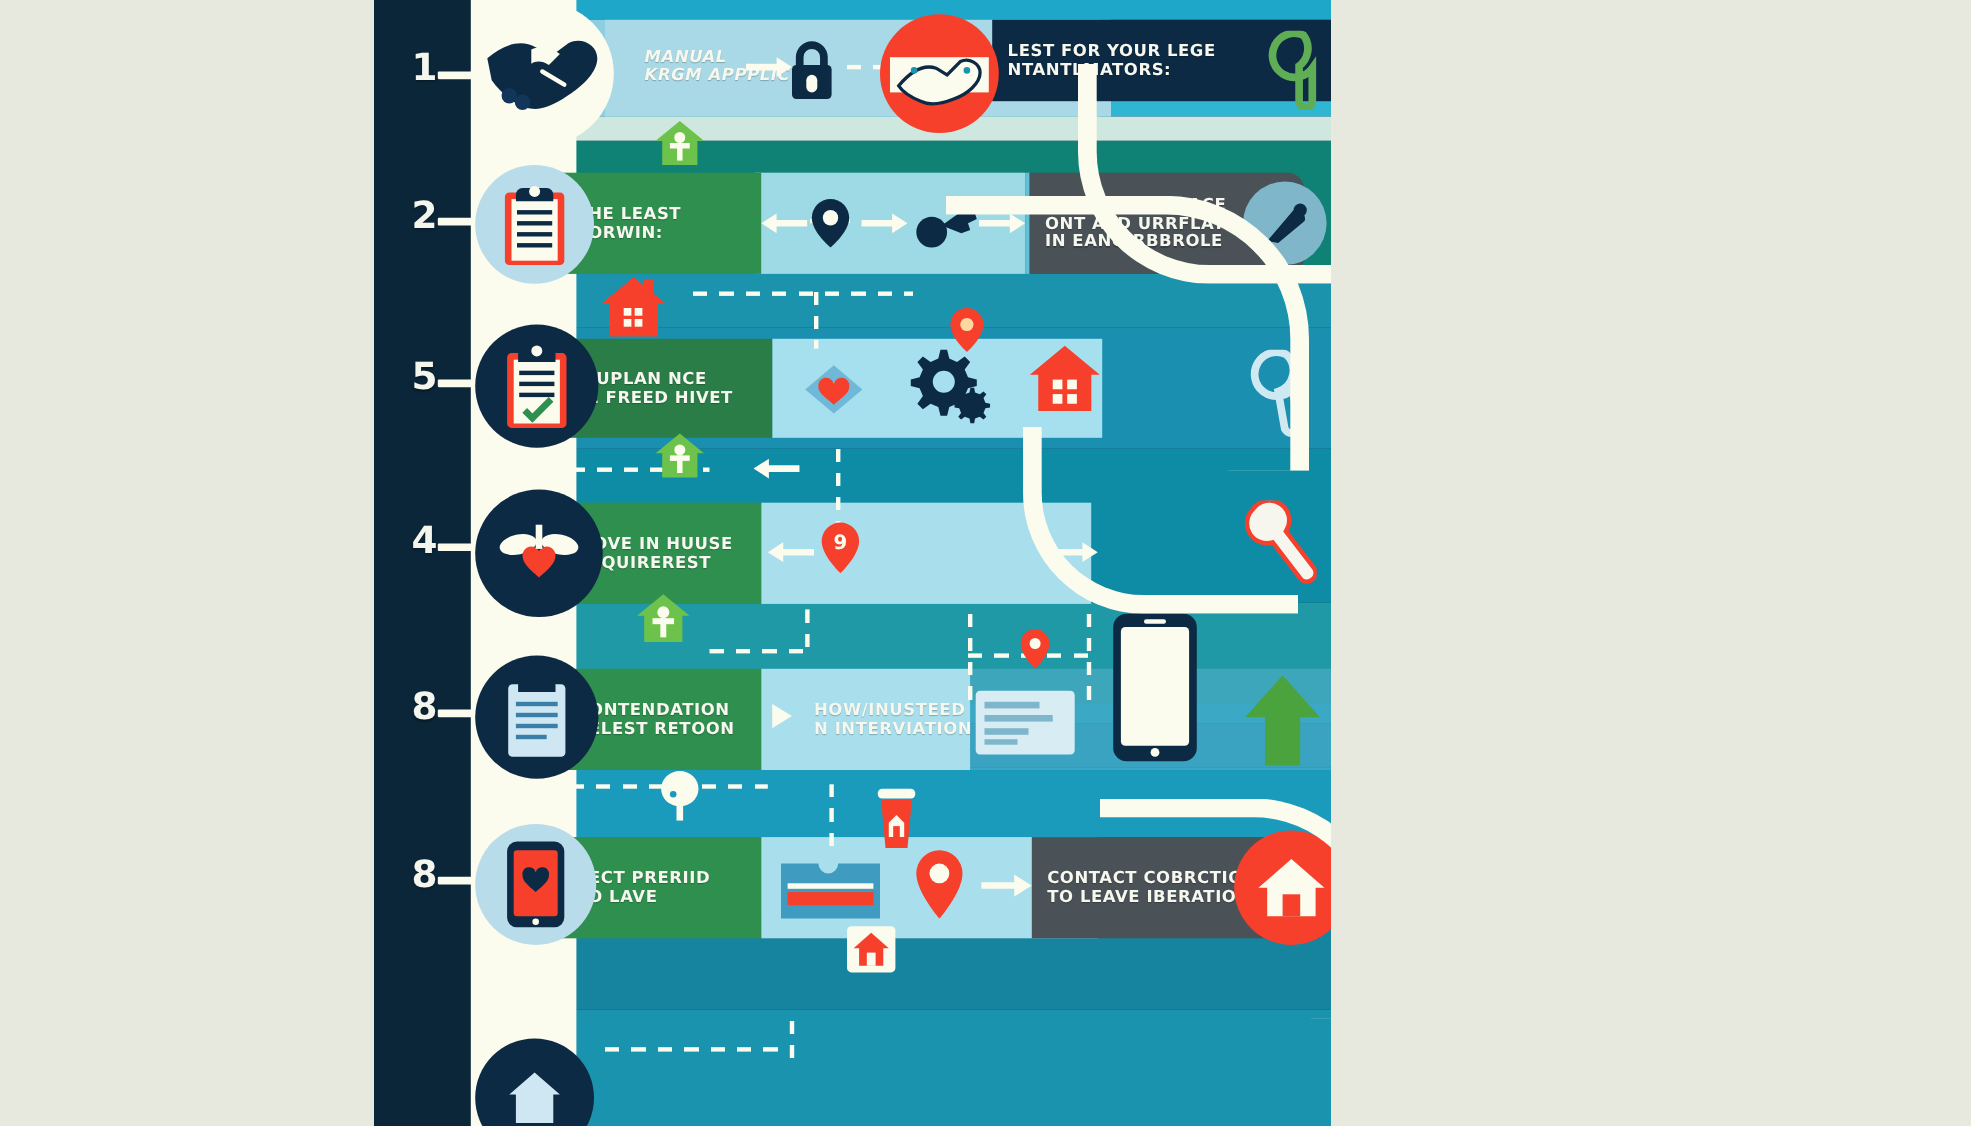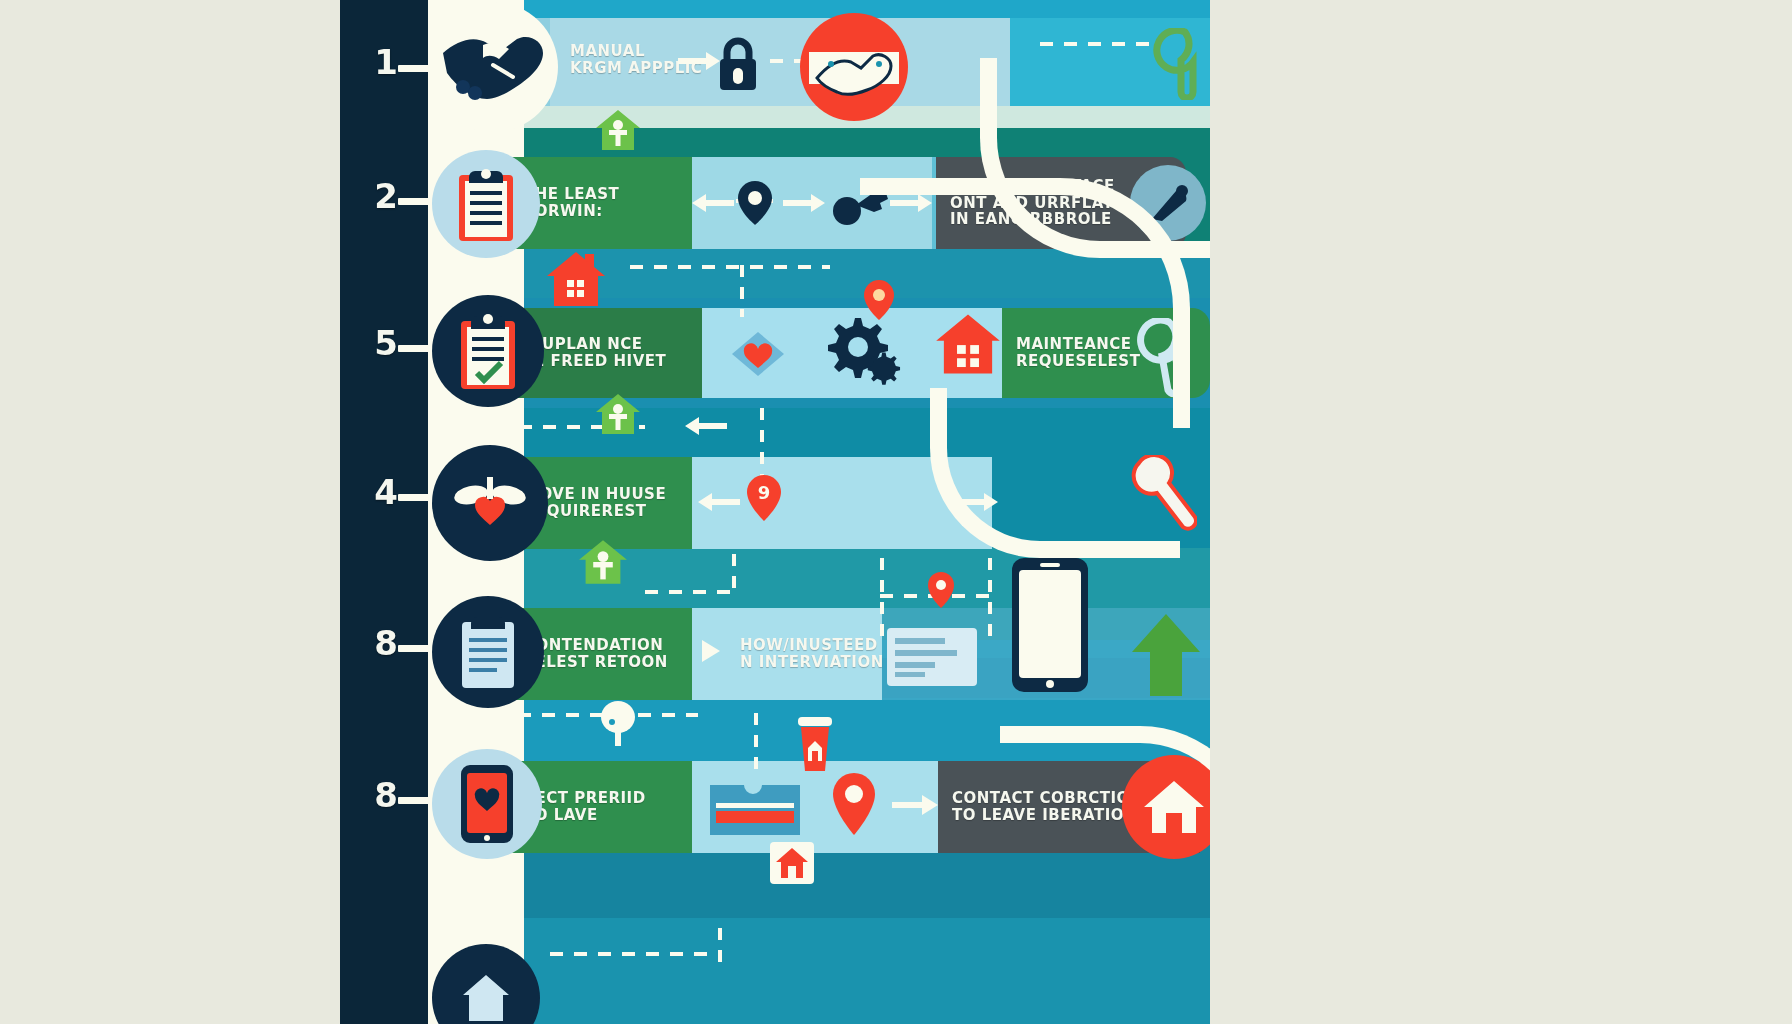--- a/index.html
+++ b/index.html
@@ -232,21 +232,21 @@
         <svg width="108" height="84" viewBox="0 0 108 84">
           <path d="M4 28 C18 16 34 10 48 18 L62 26 L78 14 C90 8 104 16 104 28 C104 40 92 52 80 60 C70 67 58 74 48 74 C34 74 18 62 8 48 Z" fill="#0d2a44"></path>
           <path d="M44 20 C52 16 62 18 70 24 L60 34 C54 30 48 30 44 33 Z" fill="#fbfbee"></path>
           <circle cx="24" cy="62" r="7" fill="#12355a"></circle>
             <circle cx="36" cy="68" r="7" fill="#12355a"></circle>
           <path d="M54 40 L74 52" stroke="#fbfbee" stroke-width="4" stroke-linecap="round"></path>
         </svg>
       </span>
     </div>
 
-    <div class="label-box" style="left:216px;top:22px;width:200px;height:76px;">
+    <div class="label-box" style="left:232px;top:22px;width:200px;height:76px;font-style:italic;">
       <span>MANUAL</span>
       <span>KRGM APPPLIC</span>
     </div>
 
     <div class="arrow-r" style="left:338px;top:50px;">
       <svg width="42" height="22" viewBox="0 0 42 22">
           <path d="M0 8 H28 V2 L42 11 L28 20 V14 H0 Z" fill="#fbfbee"></path>
         </svg>
     </div>
 
@@ -262,20 +262,24 @@
 
     <div class="badge red" style="left:460px;top:13px;width:108px;height:108px;">
       <svg width="90" height="70" viewBox="0 0 90 70">
         <rect x="0" y="20" width="90" height="32" fill="#fbfbee"></rect>
         <path d="M8 46 C18 34 30 26 42 30 L52 36 L64 24 C72 20 82 26 82 34 C82 44 70 54 58 58 C48 62 36 64 28 60 C18 56 12 52 8 46 Z" fill="#fbfbee" stroke="#0d2a44" stroke-width="3"></path>
         <circle cx="22" cy="32" r="3" fill="#1a93ae"></circle>
           <circle cx="70" cy="32" r="3" fill="#1a93ae"></circle>
       </svg>
     </div>
 
+    <div class="label-box lb-navy" style="left:562px;top:18px;width:308px;height:74px;">
+      <span>LEST FOR YOUR LEGE</span>
+      <span>NTANTLMATORS:</span>
+    </div>
 
     <div class="dash-h" style="left:700px;top:42px;width:118px;"></div>
 
     <div class="ico" style="left:805px;top:28px;">
       <svg width="54" height="72" viewBox="0 0 54 72">
           <path d="M40 4 a20 20 0 1 0 8 30 L48 64 a6 6 0 0 1-12 0 L36 32 a20 20 0 0 0 4-28 Z" fill="none" stroke="#5fae55" stroke-width="7"></path>
         </svg>
     </div>
   </div>
 
@@ -390,24 +394,20 @@
     </div>
 
     <div class="ico" style="left:485px;top:14px;">
       <svg width="82" height="72" viewBox="0 0 82 72">
         <path d="M30 4 l6 0 2 8 7 3 7-5 5 5 -5 7 3 7 8 2 0 6 -8 2 -3 7 5 7 -5 5 -7-5 -7 3 -2 8 -6 0 -2-8 -7-3 -7 5 -5-5 5-7 -3-7 -8-2 0-6 8-2 3-7 -5-7 5-5 7 5 7-3z" fill="#0d2a44"></path>
         <circle cx="33" cy="33" r="10" fill="#a6dfee"></circle>
         <path d="M62 40 l4 0 1 5 5 2 4-3 3 3 -3 4 2 5 5 1 0 4 -5 1 -2 5 3 4 -3 3 -4-3 -5 2 -1 5 -4 0 -1-5 -5-2 -4 3 -3-3 3-4 -2-5 -5-1 0-4 5-1 2-5 -3-4 3-3 4 3 5-2z" fill="#0d2a44" transform="translate(-4,-4) scale(0.85) translate(10,10)"></path>
       </svg>
     </div>
 
-    <div class="label-box lb-green" style="left:662px;top:8px;width:208px;height:90px;border-radius:0 18px 18px 0;">
-      <span>MAINTEANCE</span>
-      <span>REQUESELEST</span>
-    </div>
 
     <div class="ico" style="left:785px;top:18px;">
       <svg width="64" height="80" viewBox="0 0 64 80">
           <path d="M44 4 a20 20 0 1 0 6 32 l6 34 a7 7 0 0 1 -13 2 L37 38 A20 20 0 0 0 44 4 Z" fill="none" stroke="#cfe9f2" stroke-width="7"></path>
         </svg>
     </div>
   </div>
 
   <div class="row" style="top:453px;height:100px;">
     <div class="dash-h" style="left:155px;top:-28px;width:150px;"></div>

